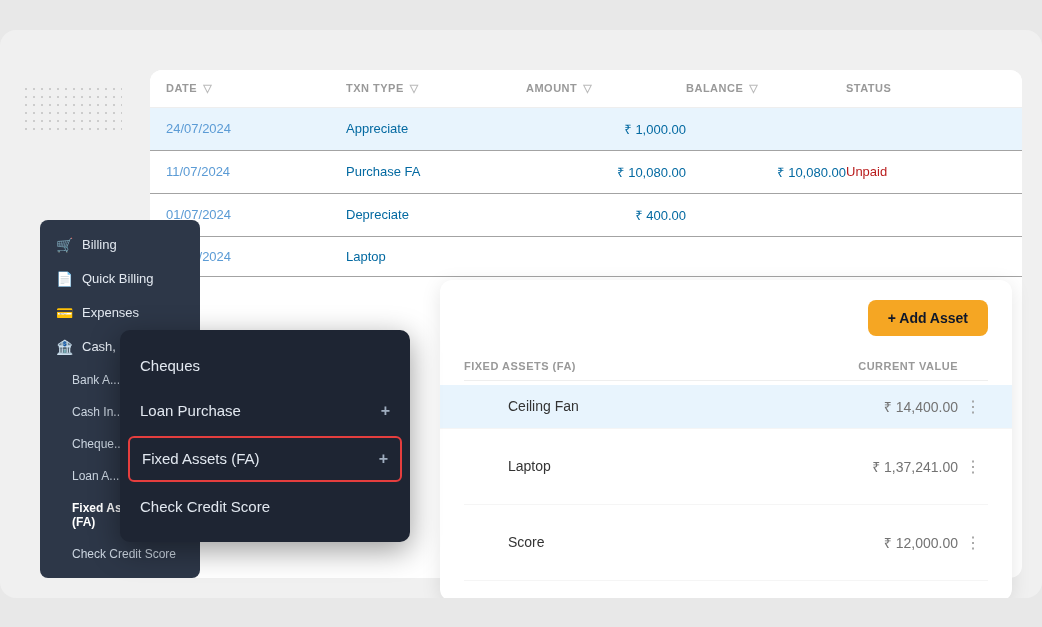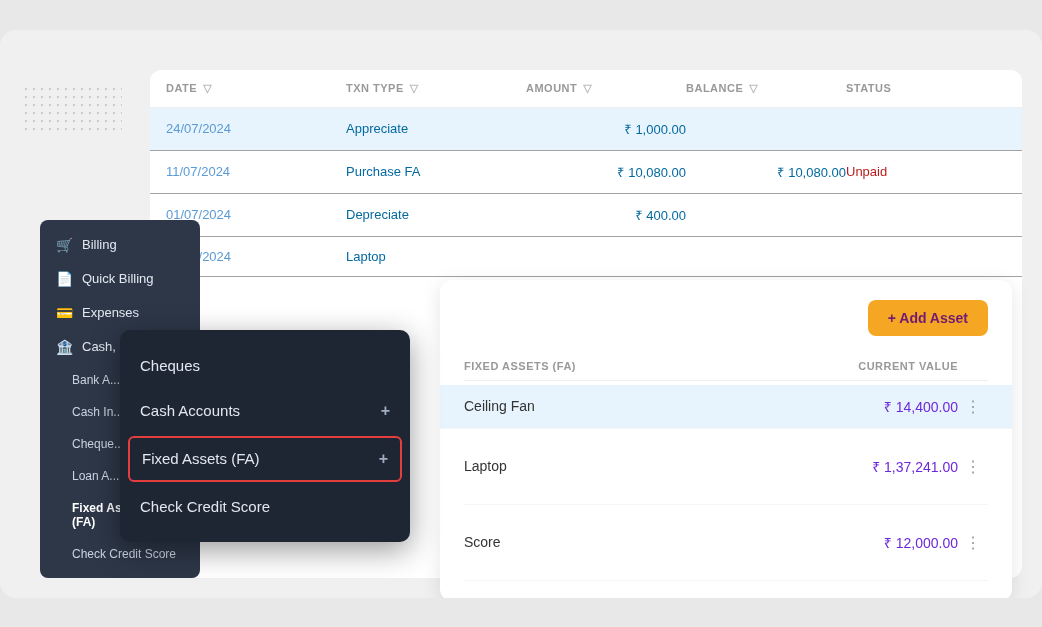--- a/index.html
+++ b/index.html
@@ -198,21 +198,21 @@
 
     .assets-header {
       display: flex;
       align-items: center;
       justify-content: space-between;
       margin-bottom: 16px;
     }
 
     .add-asset-btn {
       background: #f5a623;
-      color: #701a75;
+      color: #0f172a;
       border: none;
       padding: 10px 20px;
       border-radius: 8px;
       font-size: 14px;
       font-weight: 600;
       cursor: pointer;
     }
 
     .assets-table-header {
       display: grid;
@@ -244,25 +244,26 @@
 
     .asset-row.highlighted {
       background: #e8f4fd;
       margin: 0 -24px;
       padding: 12px 24px;
     }
 
     .asset-name {
       font-size: 14px;
       color: #333;
+      margin-left: 44px;
     }
 
     .asset-value {
       font-size: 14px;
-      color: #6d28d9;
+      color: #737373;
       text-align: right;
     }
 
     .asset-menu {
       color: #999;
       font-size: 16px;
       text-align: center;
       cursor: pointer;
     }
   </style>
@@ -365,21 +366,21 @@
     <div class="sidebar-item sub">
       <span>Check Credit Score</span>
     </div>
   </div>
 
   <div class="dropdown-menu">
     <div class="dropdown-item">
       <span>Cheques</span>
     </div>
     <div class="dropdown-item" style="display:flex; justify-content:space-between; align-items:center;">
-      <span>Cash Accounts</span>
+      <span>Loan Purchase</span>
       <span class="plus-icon">+</span>
     </div>
     <div class="dropdown-item selected" style="display:flex; justify-content:space-between; align-items:center;">
       <span>Fixed Assets (FA)</span>
       <span class="plus-icon">+</span>
     </div>
     <div class="dropdown-item">
       <span>Check Credit Score</span>
     </div>
   </div>

